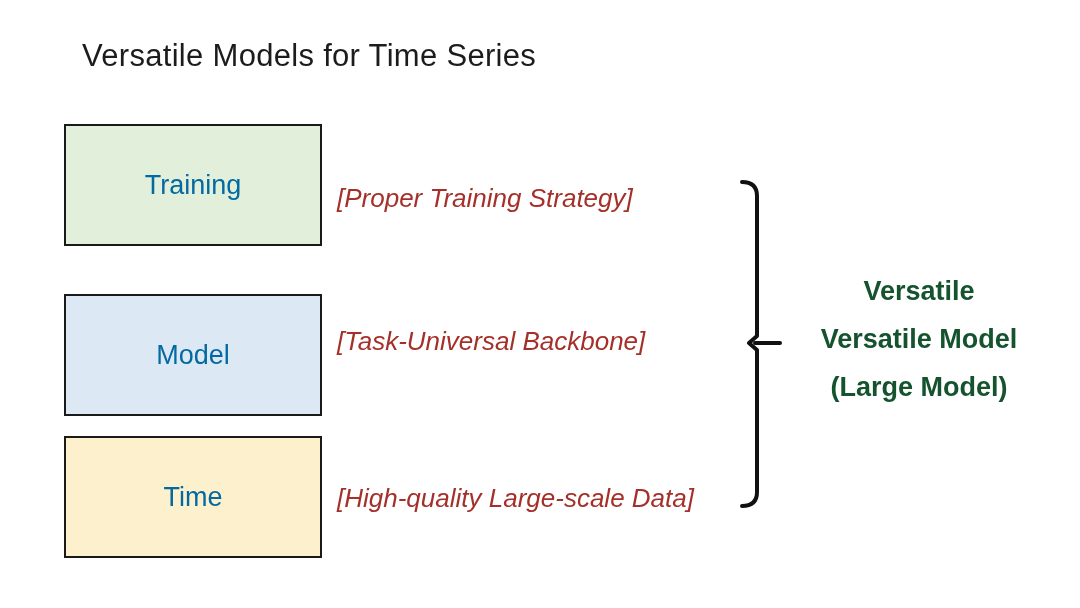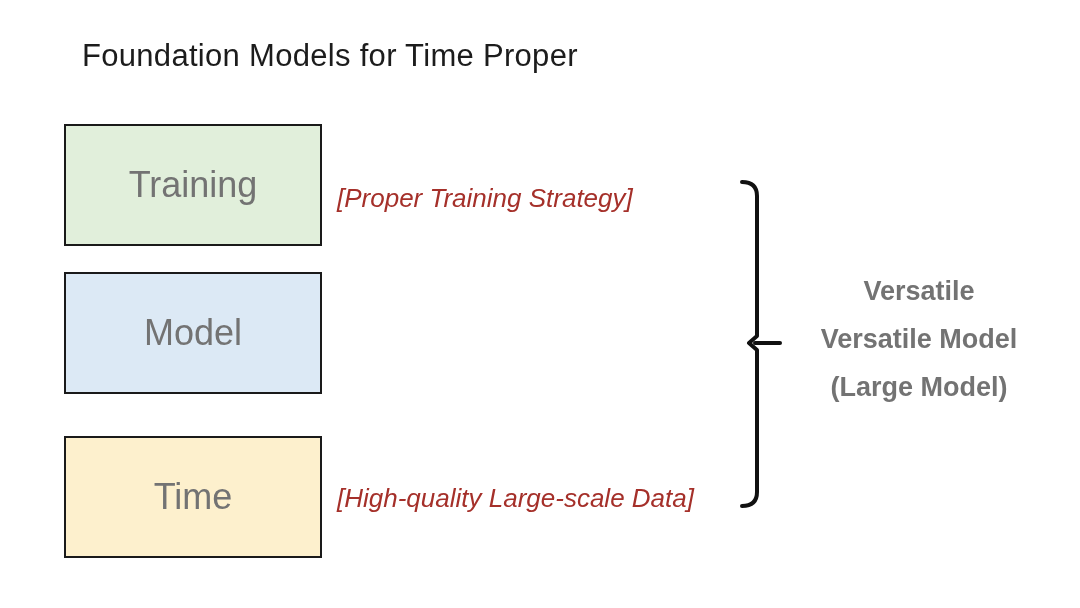--- a/index.html
+++ b/index.html
@@ -30,25 +30,25 @@
     left: 64px;
     width: 258px;
     height: 122px;
     box-sizing: border-box;
     border: 2px solid #1a1a1a;
     display: flex;
     align-items: center;
     justify-content: center;
   }
   .box span {
-    font-size: 36px;
-    color: #737373;
+    font-size: 27px;
+    color: #0369a1;
   }
   .box-training { top: 124px; background: #e1efdb; }
-  .box-model    { top: 272px; background: #dce9f5; }
+  .box-model    { top: 294px; background: #dce9f5; }
   .box-data     { top: 436px; background: #fdf0cd; }
   .annotation {
     position: absolute;
     left: 337px;
     transform: translateY(-50%);
     font-size: 26px;
     font-style: italic;
     color: #a5302a;
     white-space: nowrap;
   }
@@ -59,45 +59,46 @@
     position: absolute;
     left: 730px;
     top: 172px;
   }
   .result {
     position: absolute;
     left: 788px;
     top: 267px;
     width: 262px;
     text-align: center;
-    color: #737373;
+    color: #14532d;
     font-weight: 700;
     font-size: 27px;
     line-height: 48px;
   }
   .result div { white-space: nowrap; }
 </style>
 </head>
 <body>
 
 <div class="canvas">
 
-  <h1 class="title">Foundation Models for Time Proper</h1>
+  <h1 class="title">Versatile Models for Time Series</h1>
 
   <div class="box box-training">
     <span>Training</span>
   </div>
   <div class="box box-model">
     <span>Model</span>
   </div>
   <div class="box box-data">
     <span>Time</span>
   </div>
 
   <div class="annotation annotation-training">[Proper Training Strategy]</div>
+  <div class="annotation annotation-model">[Task-Universal Backbone]</div>
   <div class="annotation annotation-data">[High-quality Large-scale Data]</div>
 
   <svg class="brace" width="60" height="345" viewBox="0 0 60 345">
     <path d="M12,10 Q27,10 27,24 L27,164 L19,171 L27,178 L27,320 Q27,334 12,334" fill="none" stroke="#111111" stroke-width="4" stroke-linecap="round" stroke-linejoin="round"></path>
     <path d="M25,171 L50,171" fill="none" stroke="#111111" stroke-width="4" stroke-linecap="round"></path>
   </svg>
 
   <div class="result">
     <div>Versatile</div>
     <div>Versatile Model</div>

